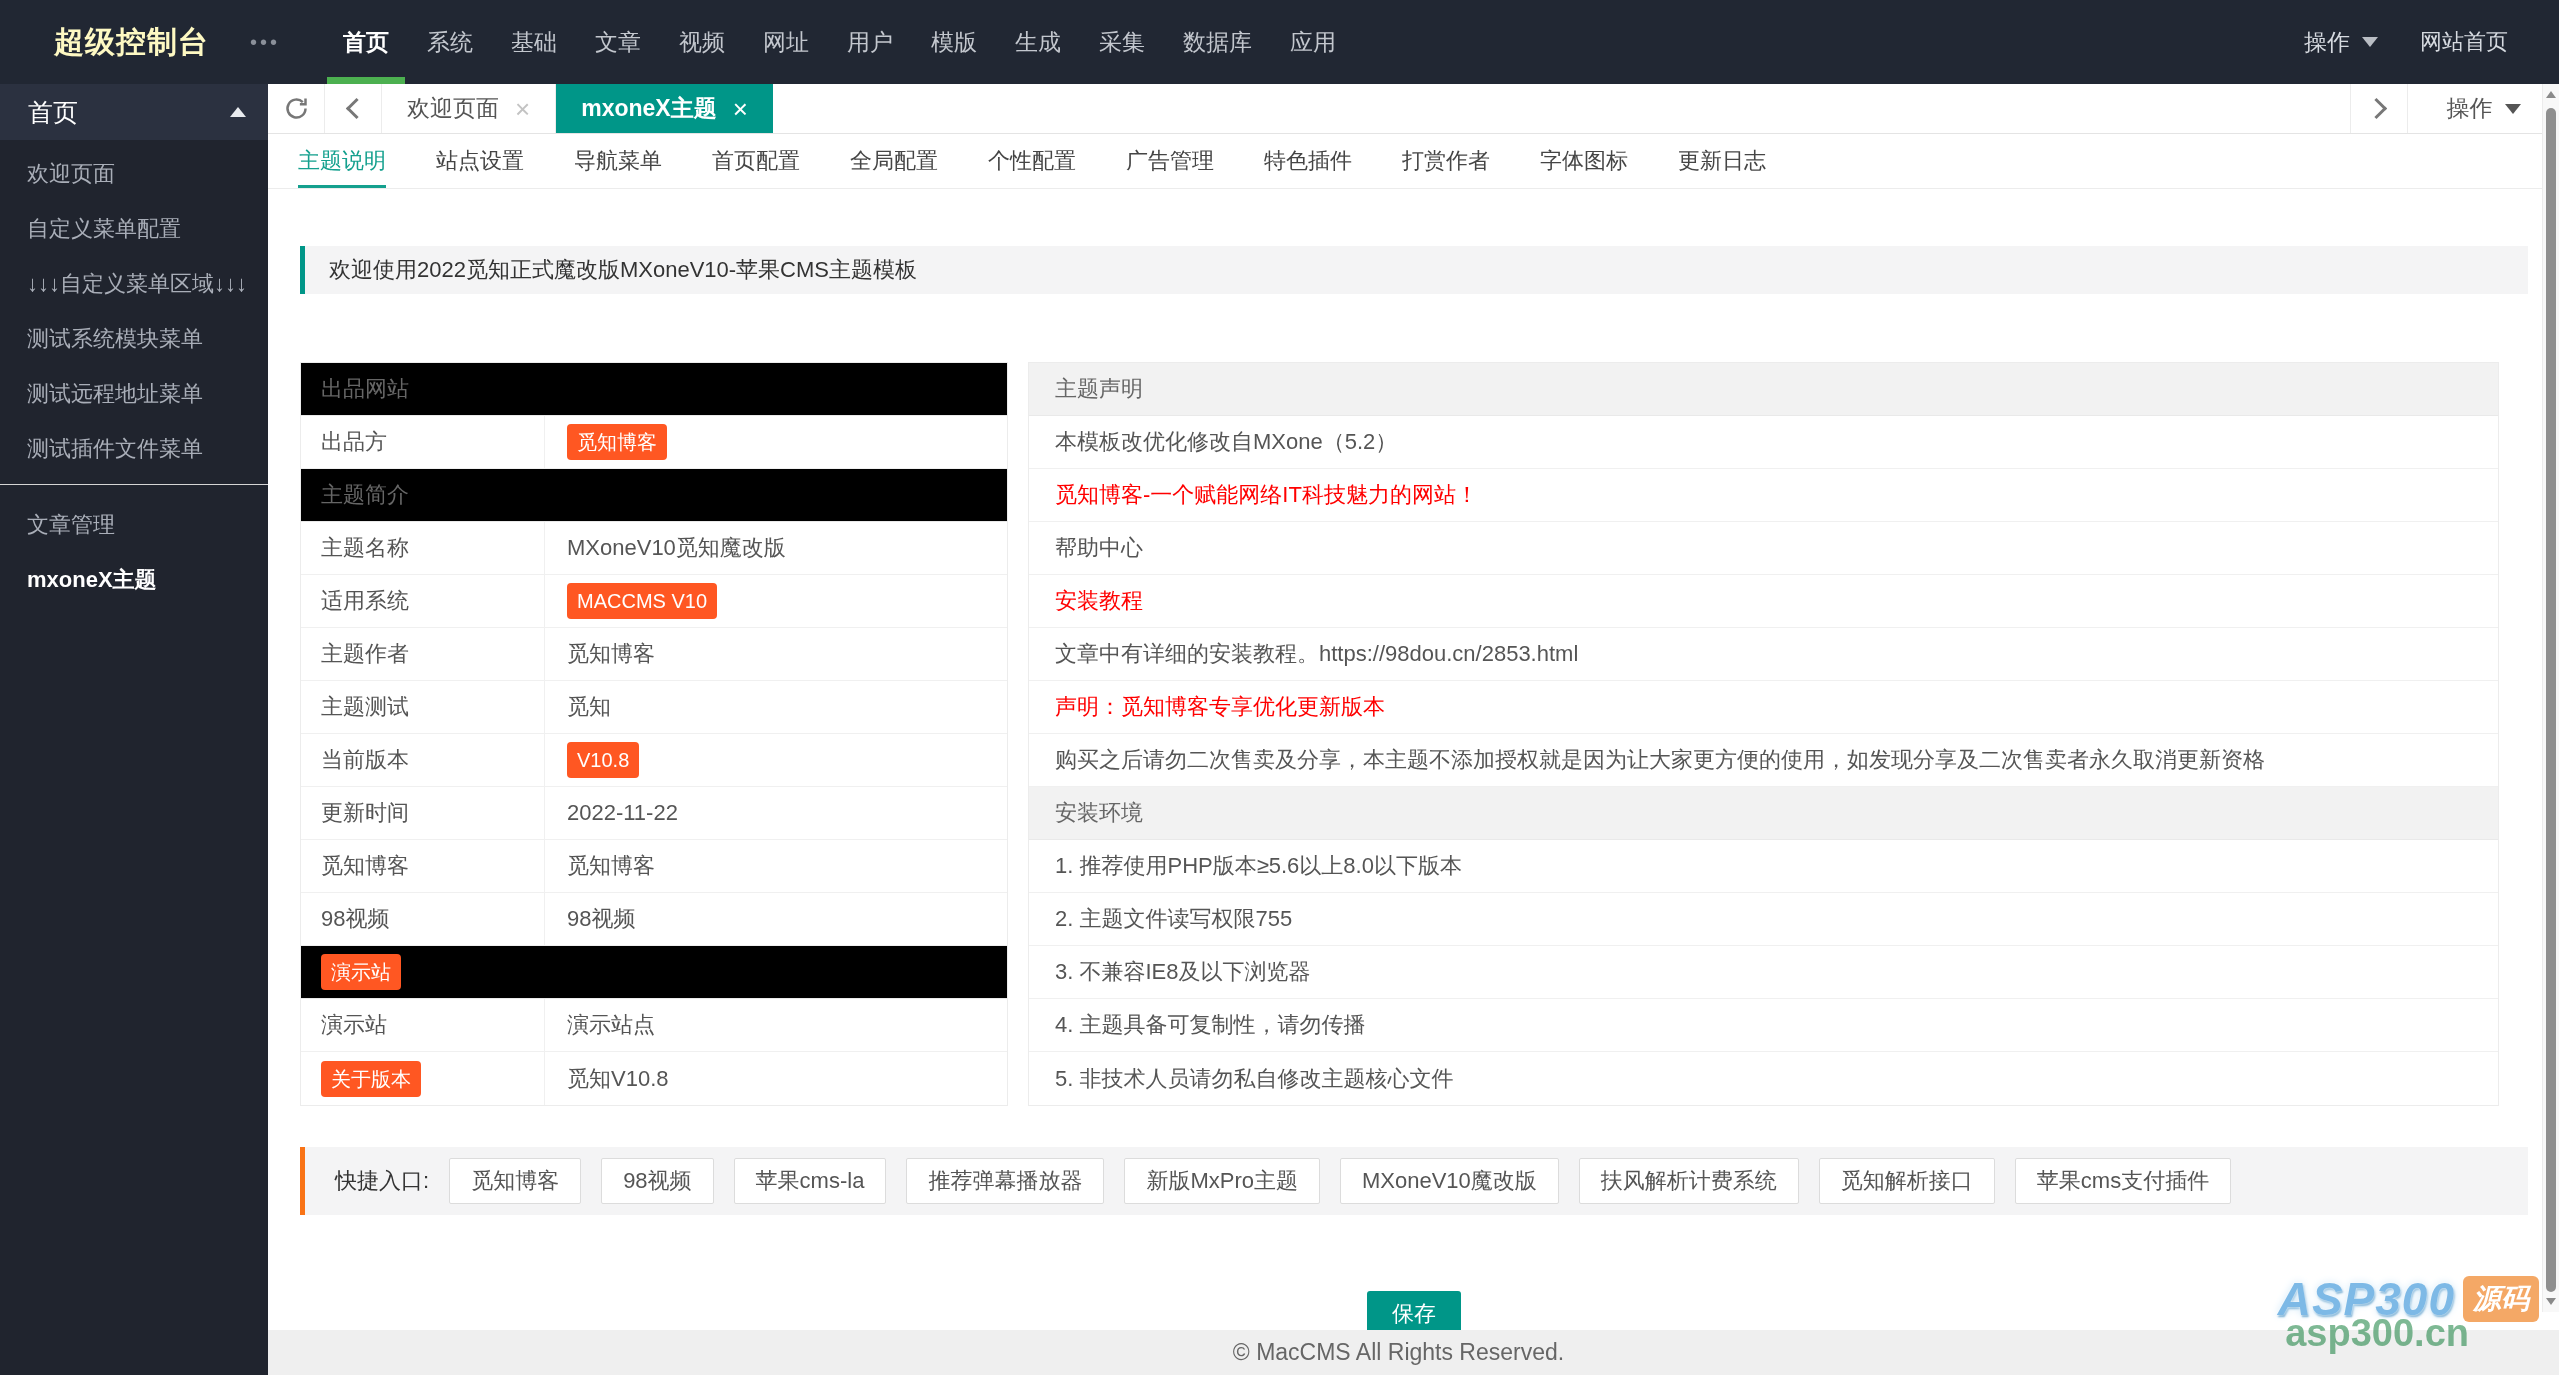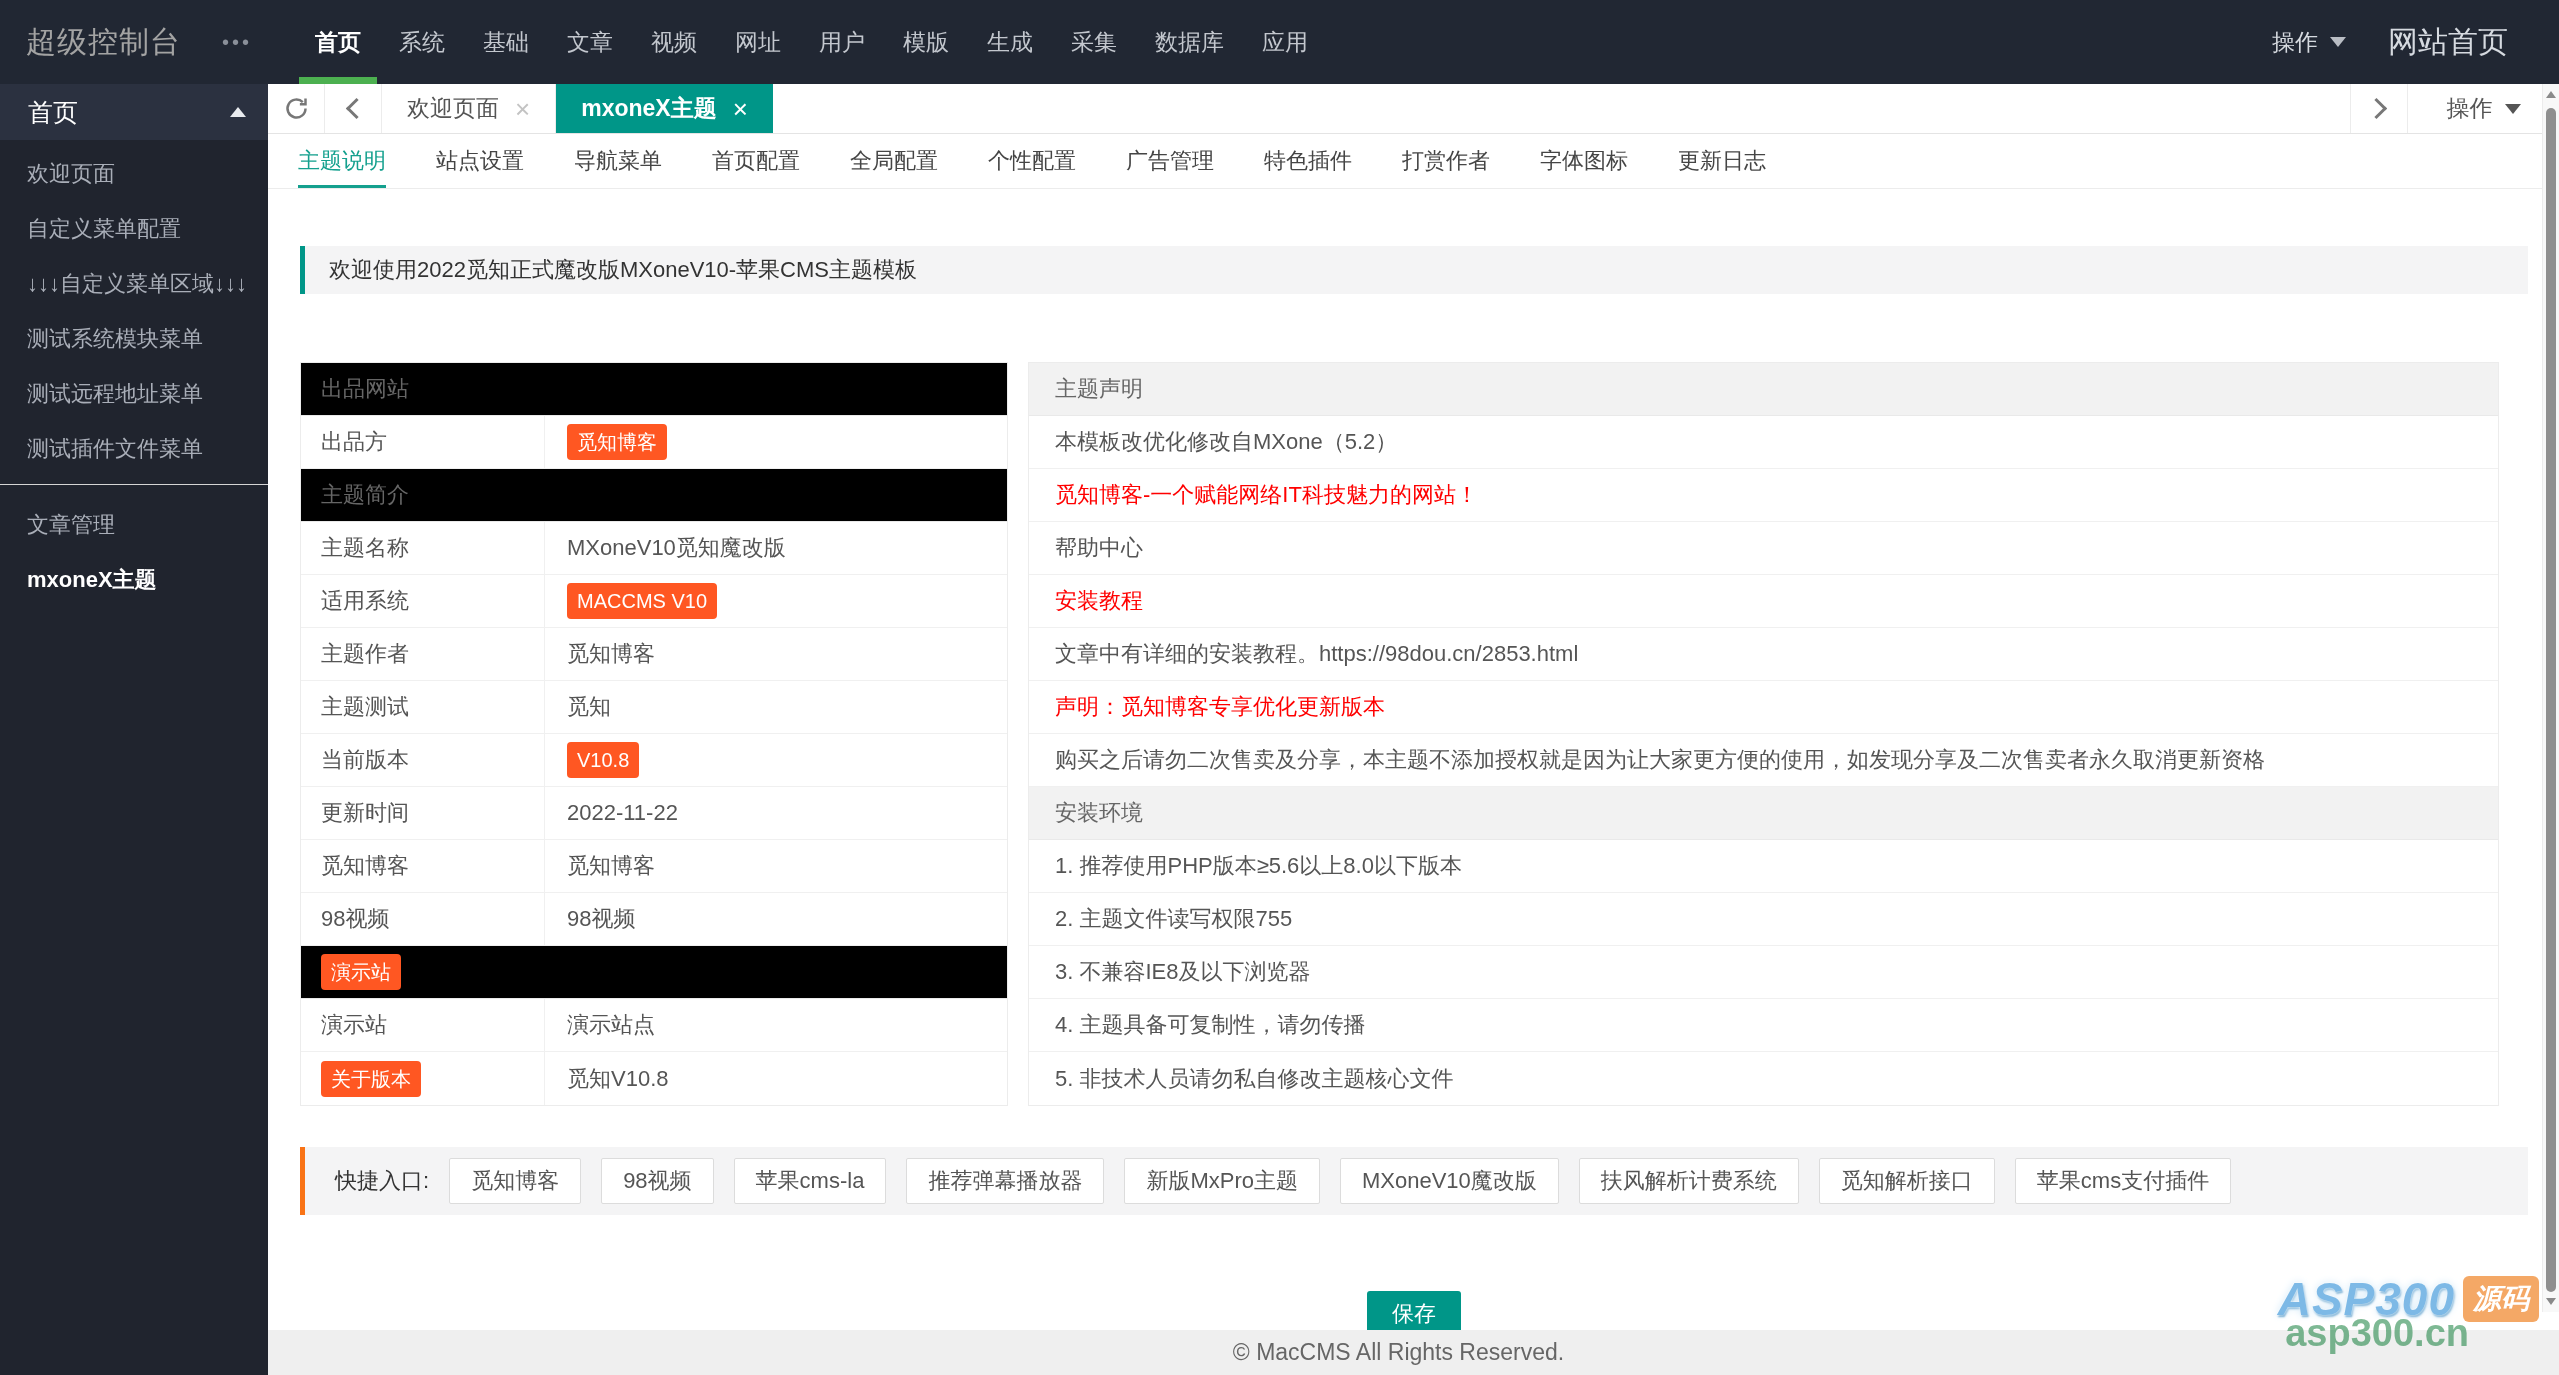--- a/index.html
+++ b/index.html
@@ -1,29 +1,29 @@
 <!DOCTYPE html>
 <html><head>
 <meta charset="utf-8">
 <style>
   * { box-sizing: border-box; margin:0; padding:0; }
   body { font-family: "Liberation Sans", "DejaVu Sans", sans-serif; background:#fff; }
   .screen { position:relative; width:2559px; height:1375px; overflow:hidden; background:#fff; }
 
   
   .topbar { position:absolute; left:0; top:0; width:2559px; height:84px; background:#212733; display:flex; align-items:center; z-index:20; }
-  .logo { width:222px; padding-left:26px; font-size:30px; font-weight:normal; color:#a3a3a3; letter-spacing:1px; }
+  .logo { width:222px; padding-left:26px; font-size:30px; font-weight:bold; color:#fef9c3; letter-spacing:1px;margin-left:28px; }
   .top-ellipsis { width:46px; color:#8a8f99; font-size:20px; letter-spacing:3px; cursor:pointer; }
   .top-menu { display:flex; height:100%; margin-left:28px; }
   .nav-item { position:relative; display:flex; align-items:center; padding:0 19px; font-size:23px; color:#c3c7ce; cursor:pointer; }
   .nav-item.active { color:#fff; font-weight:bold; }
   .nav-item.active::after { content:""; position:absolute; left:3px; right:3px; bottom:0; height:7px; background:#4cb050; }
   .topbar-right { margin-left:auto; display:flex; align-items:center; gap:42px; padding-right:51px; }
   .top-action { display:flex; align-items:center; gap:12px; color:#d6dae0; font-size:23px; cursor:pointer; }
-  .top-home { color:#d6dae0; font-size:30px; cursor:pointer; }
+  .top-home { color:#d6dae0; font-size:22px; cursor:pointer; }
   .tri-down { width:0; height:0; border-left:8px solid transparent; border-right:8px solid transparent; border-top:10px solid #b9bdc4; }
   .tri-up { width:0; height:0; border-left:8px solid transparent; border-right:8px solid transparent; border-bottom:10px solid #e8eaee; }
 
   
   .sidebar { position:absolute; left:0; top:84px; width:268px; bottom:0; background:#20242e; z-index:15; }
   .side-head { height:56px; background:#2b3140; color:#fff; font-size:25px; line-height:56px; padding-left:28px; position:relative; cursor:pointer; }
   .side-head .tri-up { position:absolute; right:22px; top:23px; }
   .side-items { padding-top:6px; }
   .side-item { height:55px; line-height:55px; padding-left:27px; color:#a9aeb8; font-size:22px; cursor:pointer; white-space:nowrap; }
   .side-item.active { color:#fff; font-weight:bold; }

